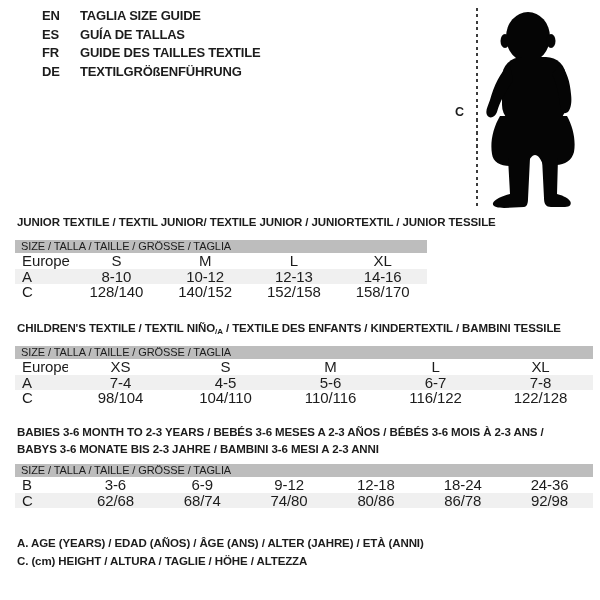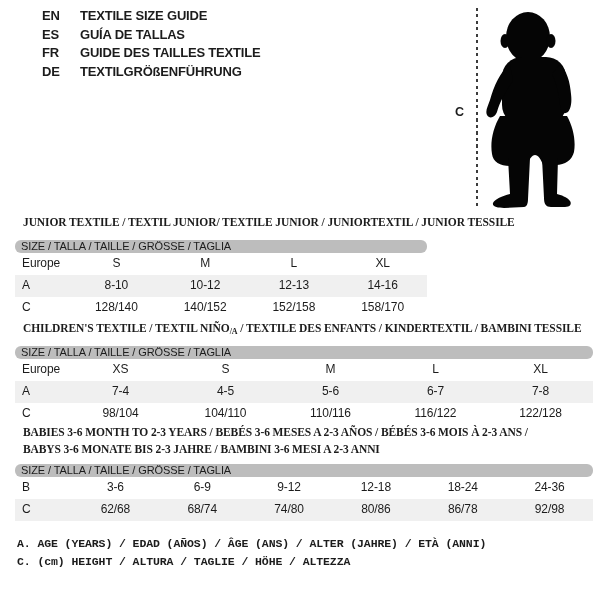--- a/index.html
+++ b/index.html
@@ -12,51 +12,51 @@
   .lang-row { display:flex; line-height:18.6px; font-size:13px; font-weight:700; letter-spacing:-0.2px;padding-left:20px; }
   .lang-code { width:38px; }
 
   
   .dotline { position:absolute; left:476px; top:8px; width:2px; height:200px;
     background-image:repeating-linear-gradient(to bottom,#3c3c3c 0px,#3c3c3c 3px,transparent 3px,transparent 6.5px); }
   .c-label { position:absolute; left:455px; top:105px; font-size:12.5px; font-weight:700; }
   .baby { position:absolute; left:480px; top:8px; width:110px; height:200px; }
 
   
-  .sec-title { position:absolute; left:23px; font-size:11.5px; font-weight:700; letter-spacing:-0.1px; white-space:nowrap;font-family:Liberation Serif, serif; }
+  .sec-title { position:absolute; left:17px; font-size:11.5px; font-weight:700; letter-spacing:-0.1px; white-space:nowrap; }
   .t1 { top:216px; }
   .t2 { top:322px; }
   .t3 { top:424px; line-height:16.5px; white-space:normal; width:560px; }
   .sub { font-size:8px; vertical-align:-2px; font-weight:700; }
 
   
   .tbl { position:absolute; border-collapse:collapse; table-layout:fixed; }
-  .tbl td { font-size:12px; height:22px; line-height:15.5px; text-align:center;
+  .tbl td { font-size:15px; height:15px; line-height:15.5px; text-align:center;
     padding:0; font-weight:400; letter-spacing:-0.1px; overflow:hidden; white-space:nowrap; }
   .tbl td.lbl { text-align:left; padding-left:7px; }
   .tbl tr.hdr td { background:#bdbdbd; text-align:left; padding-left:6px;
-    height:13px; line-height:13px; font-size:11px;border-radius:6px; }
+    height:13px; line-height:13px; font-size:11px; }
   .tbl tr.stripe td { background:#f0f0f0; }
   .tbl-junior { left:15px; top:240px; width:412px; }
   .tbl-children { left:15px; top:346px; width:578px; }
   .tbl-babies { left:15px; top:464px; width:578px; }
 
   
-  .legend { position:absolute; left:17px; top:535px;font-family:Liberation Mono, monospace; }
+  .legend { position:absolute; left:17px; top:535px; }
   .legend-line { font-size:11.5px; font-weight:700; line-height:17.8px; letter-spacing:-0.1px; white-space:nowrap; }
 </style>
 </head>
 <body>
 
 <div class="canvas">
 
   <div class="langs">
     <div class="lang-row">
       <span class="lang-code">EN</span>
-      <span class="lang-text">TEXTILE SIZE GUIDE</span>
+      <span class="lang-text">TAGLIA SIZE GUIDE</span>
     </div>
     <div class="lang-row">
       <span class="lang-code">ES</span>
       <span class="lang-text">GUÍA DE TALLAS</span>
     </div>
     <div class="lang-row">
       <span class="lang-code">FR</span>
       <span class="lang-text">GUIDE DES TAILLES TEXTILE</span>
     </div>
     <div class="lang-row">

